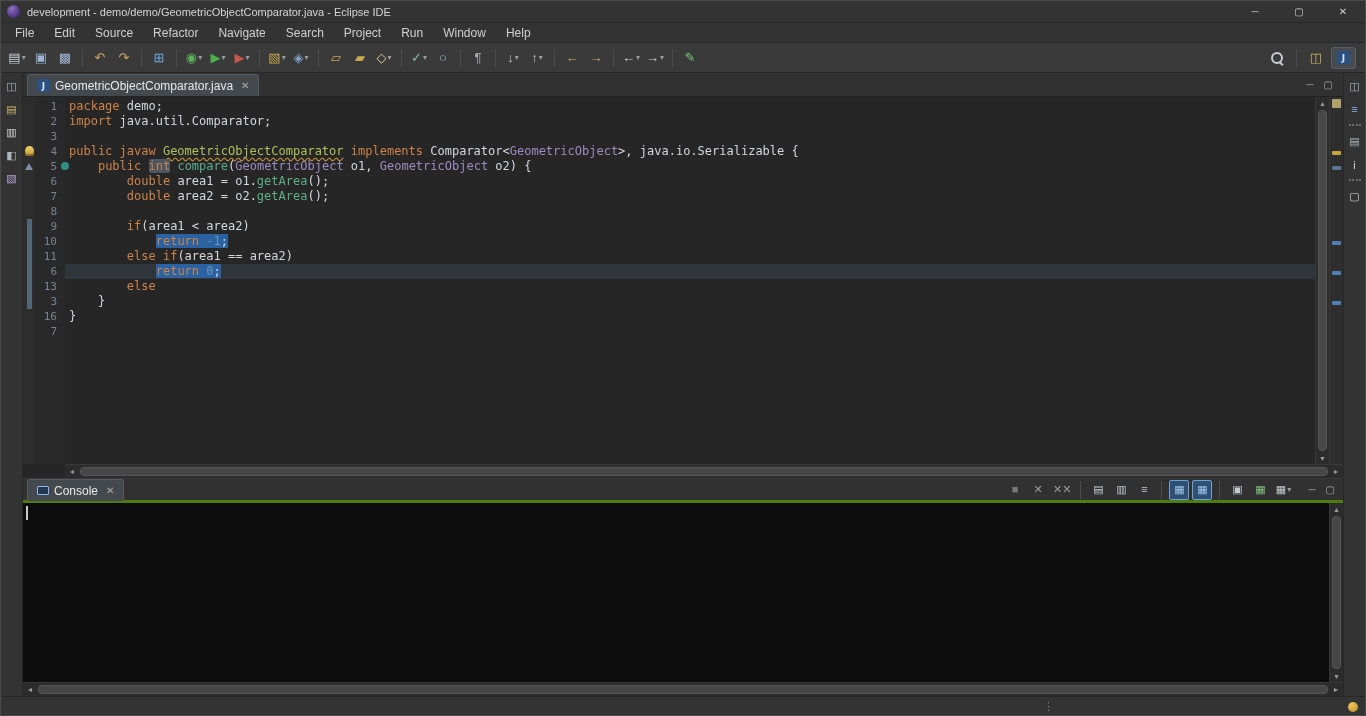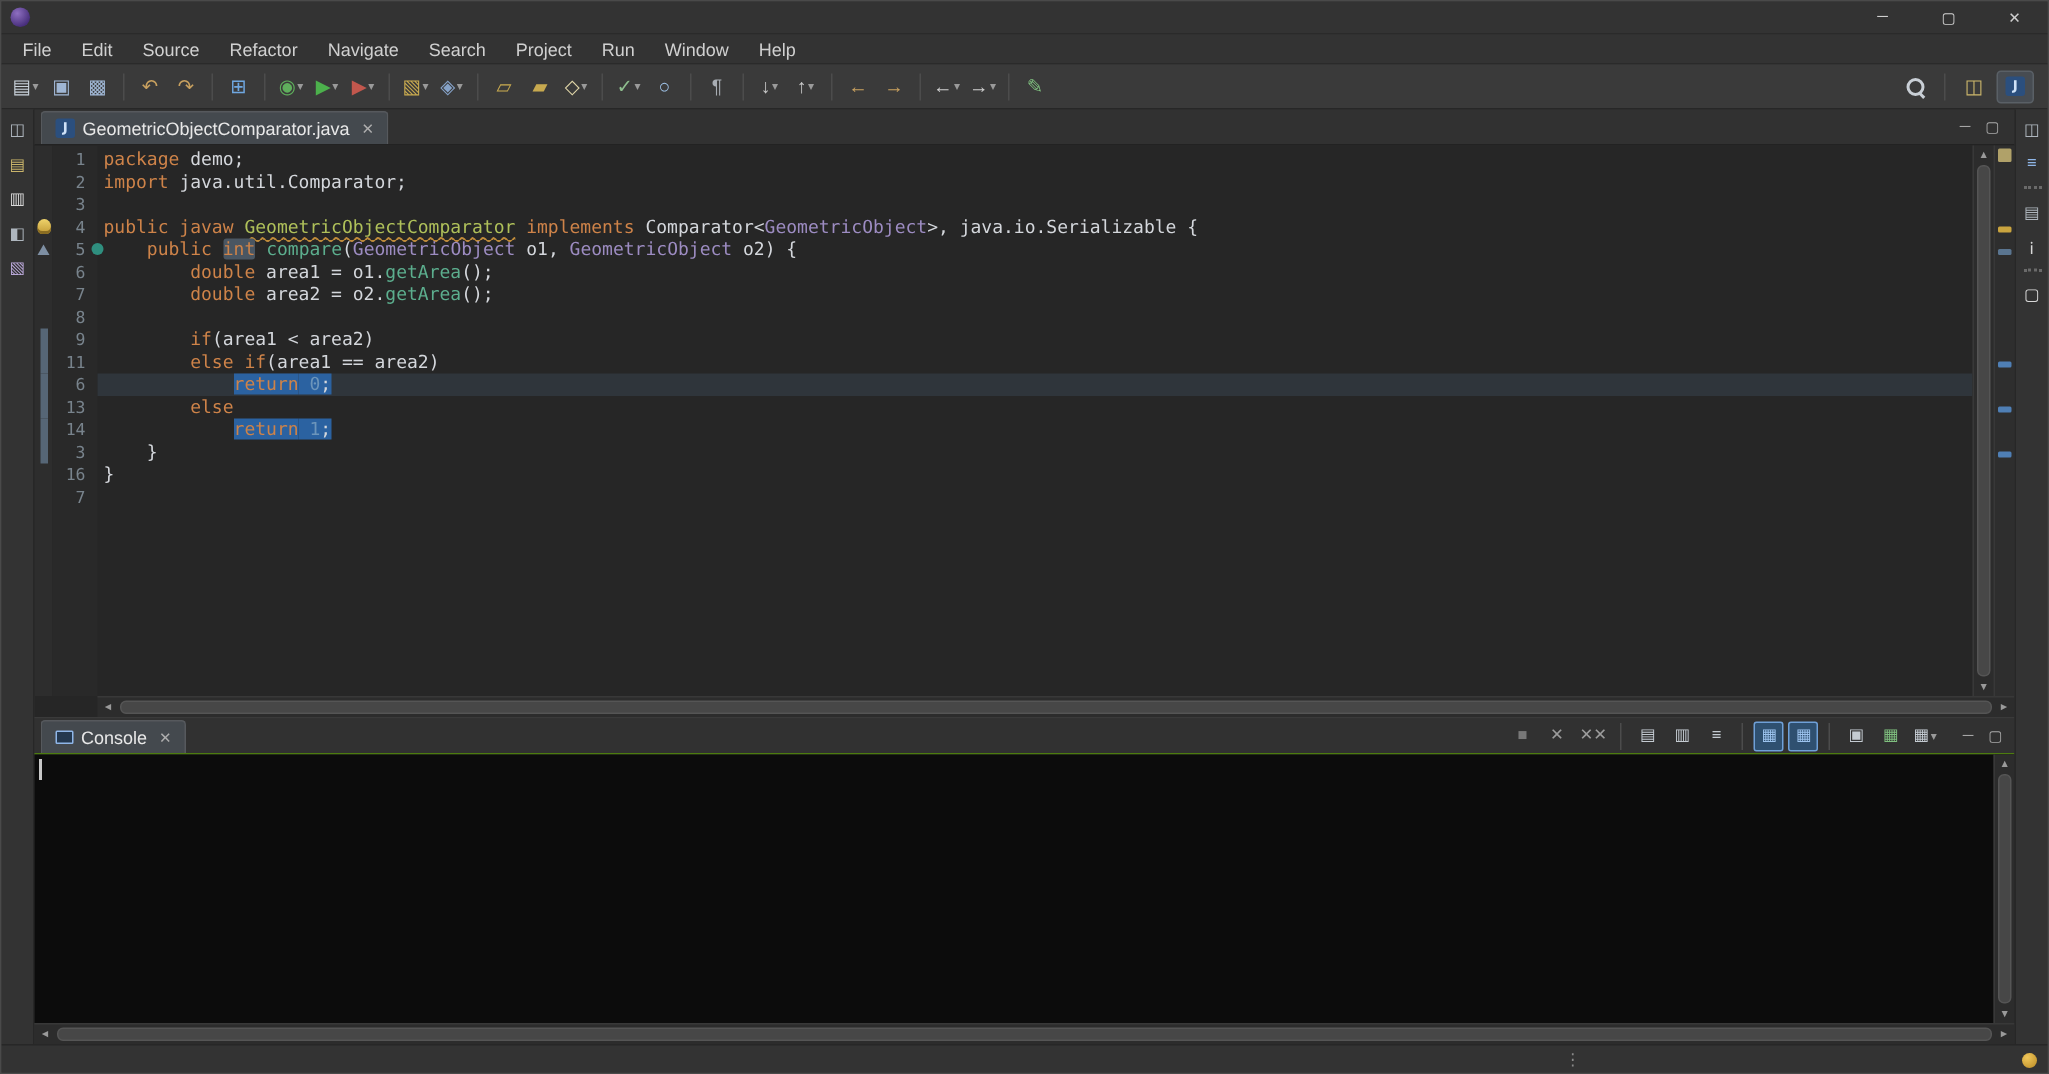--- a/index.html
+++ b/index.html
@@ -77,21 +77,21 @@
   .ruler{width:14px;flex:none;background:#2e2e2e;border-left:1px solid #383838;position:relative}
   .ruler-header{position:absolute;top:2px;left:2px;width:9px;height:9px;background:#b0a169;border-radius:1px}
   .rmark{position:absolute;left:2px;width:9px;height:4px;border-radius:1px;display:block}
   .hscroll{height:14px;background:#2c2c2c;border-top:1px solid #383838;display:flex;align-items:center}
   .hscroll.editor{margin-left:42px}
   .sarrow.h{width:14px;height:100%}
   .hthumb{flex:1;height:9px;margin:0 1px;background:#474747;border:1px solid #555;border-radius:4px}
 
   
   .console-stack{height:218px;display:flex;flex-direction:column;background:#2f2f2f;border-top:1px solid #3a3a3a}
-  .contabbar{height:24px;background:#313131;display:flex;align-items:flex-end;border-bottom:1px solid #4d7c0f}
+  .contabbar{height:24px;background:#313131;display:flex;align-items:flex-start;border-bottom:3px solid #4d7c0f}
   .conicon{width:12px;height:9px;border:1px solid #8fb6e8;border-radius:1px;background:#24384f;flex:none}
   .contab-actions{margin-left:auto;align-self:center;display:flex;align-items:center;gap:3px;padding-right:8px}
   .ctbtn{height:20px;min-width:20px;display:flex;align-items:center;justify-content:center;border-radius:2px;padding:0 2px}
   .ctbtn .glyph{font-size:11px;line-height:1}
   .ctbtn.toggled{background:#2f5070;border:1px solid #6fa0d8}
   .conminmax{display:flex;gap:10px;margin-left:12px;color:#a6a6a6;font-size:10px}
   .constatus{height:16px;background:#47494b;color:#d8d8d8;font-size:11px;line-height:16px;padding-left:3px;white-space:nowrap;overflow:hidden}
   .conbody{flex:1;display:flex;background:#0c0c0c}
   .concontent{flex:1;position:relative}
   .concaret{position:absolute;left:3px;top:3px;width:2px;height:14px;background:#c8c8c8}
@@ -101,20 +101,21 @@
   .drag-dots{position:absolute;left:1042px;top:3px;color:#8a8a8a;font-size:11px}
   .notif{position:absolute;right:7px;top:5px;width:10px;height:10px;border-radius:50%;background:radial-gradient(circle at 35% 30%,#f0c75a,#b98a25)}
 </style>
 </head>
 <body>
 
 <div class="app">
 
   <div class="titlebar">
     <span class="ticon"></span>
+    <span class="wtitle">development - demo/demo/GeometricObjectComparator.java - Eclipse IDE</span>
     <div class="wcontrols">
       <span class="wc">─</span>
       <span class="wc">▢</span>
       <span class="wc">✕</span>
     </div>
   </div>
 
   <div class="menubar" id="menubar">
       <div class="menu-item">File</div>
       <div class="menu-item">Edit</div>
@@ -312,37 +313,37 @@
                   <span class="ln">8</span>
                   <span class="codetext"></span>
                 </div>
                 <div class="row">
                   <span class="ann range"></span>
                   <span class="ln">9</span>
                   <span class="codetext"><span class="tk-p">        </span><span class="tk-k">if</span><span class="tk-p">(area1 &lt; area2)</span></span>
                 </div>
                 <div class="row">
                   <span class="ann range"></span>
+                  <span class="ln">10</span>
+                  <span class="codetext"><span class="tk-p">            </span><span class="tk-k sel">return</span><span class="tk-p sel"> </span><span class="tk-n sel">-1</span><span class="tk-p sel">;</span></span>
+                </div>
+                <div class="row">
+                  <span class="ann range"></span>
                   <span class="ln">11</span>
                   <span class="codetext"><span class="tk-p">        </span><span class="tk-k">else</span><span class="tk-p"> </span><span class="tk-k">if</span><span class="tk-p">(area1 == area2)</span></span>
                 </div>
                 <div class="row cur">
                   <span class="ann range"></span>
                   <span class="ln">6</span>
                   <span class="codetext"><span class="tk-p">            </span><span class="tk-k sel">return</span><span class="tk-p sel"> </span><span class="tk-n sel">0</span><span class="tk-p sel">;</span></span>
                 </div>
                 <div class="row">
                   <span class="ann range"></span>
                   <span class="ln">13</span>
                   <span class="codetext"><span class="tk-p">        </span><span class="tk-k">else</span></span>
-                </div>
-                <div class="row">
-                  <span class="ann range"></span>
-                  <span class="ln">14</span>
-                  <span class="codetext"><span class="tk-p">            </span><span class="tk-k sel">return</span><span class="tk-p sel"> </span><span class="tk-n sel">1</span><span class="tk-p sel">;</span></span>
                 </div>
                 <div class="row">
                   <span class="ann range"></span>
                   <span class="ln">3</span>
                   <span class="codetext"><span class="tk-p">    }</span></span>
                 </div>
                 <div class="row">
                   <span class="ann"></span>
                   <span class="ln">16</span>
                   <span class="codetext"><span class="tk-p">}</span></span>

